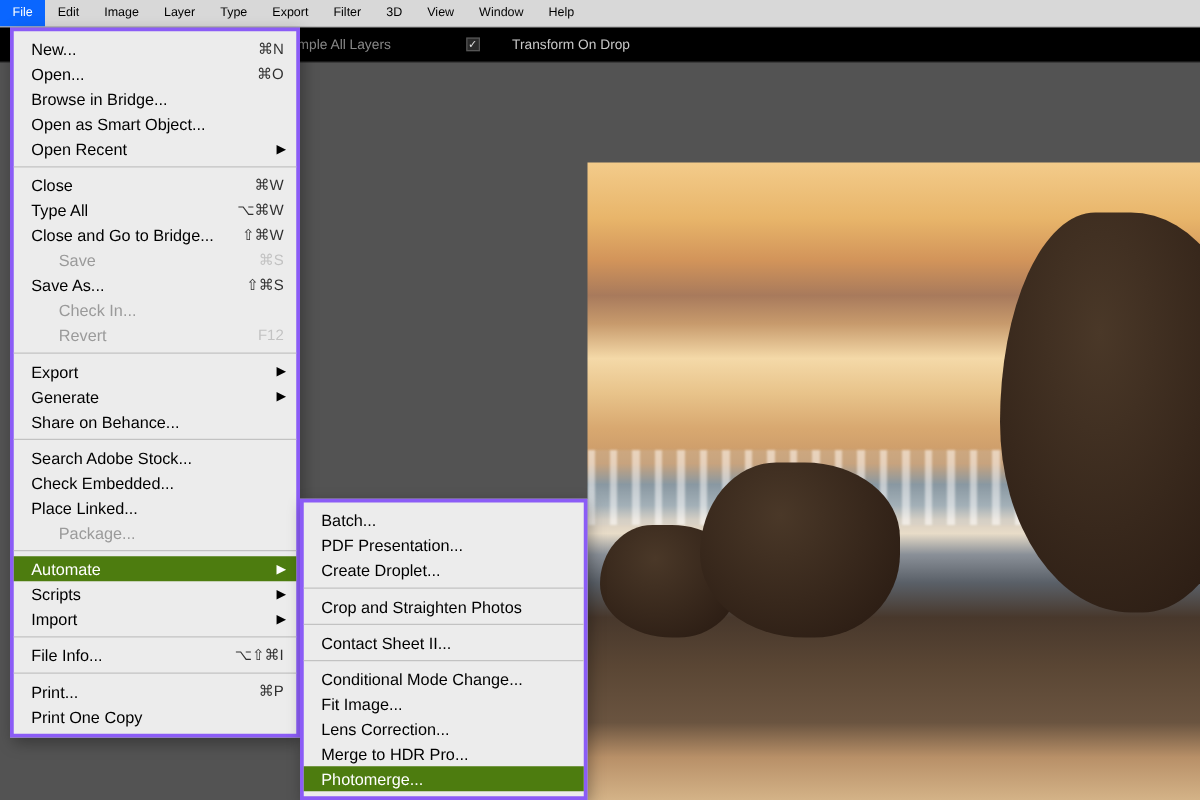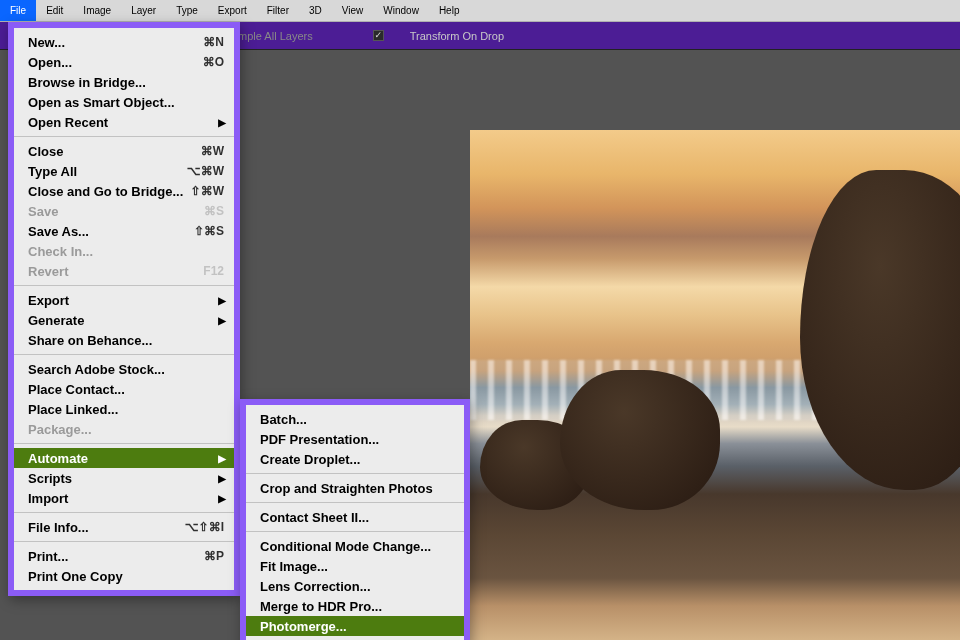--- a/index.html
+++ b/index.html
@@ -4,21 +4,21 @@
 <style>
 * { margin: 0; padding: 0; box-sizing: border-box; font-family: -apple-system, "Helvetica Neue", Arial, sans-serif; }
 body { width: 960px; height: 640px; overflow: hidden; background: #535353; position: relative; }
 
 
 .menubar { height: 22px; background: #d8d8d8; display: flex; align-items: stretch; font-size: 10px; color: #000; border-bottom: 1px solid #b0b0b0; }
 .menubar-item { display: flex; align-items: center; padding: 0 10px; cursor: default; }
 .menubar-item.active { background: #0a66ff; color: #fff; }
 
 
-.optionsbar { height: 28px; background: #4c1d95; display: flex; align-items: center; padding: 0 12px; font-size: 11px; color: #c8c8c8; gap: 26px; border-bottom: 1px solid #222; }
+.optionsbar { height: 28px; background: #000000; display: flex; align-items: center; padding: 0 12px; font-size: 11px; color: #c8c8c8; gap: 26px; border-bottom: 1px solid #222; }
 .opt-numbox { background: #2f2f2f; border: 1px solid #1e1e1e; color: #ddd; padding: 2px 4px; width: 30px; height: 18px; display: inline-flex; align-items: center; justify-content: center; font-size: 11px; }
 .opt-dropdown { background: #2f2f2f; border: 1px solid #1e1e1e; width: 18px; height: 18px; display: inline-flex; align-items: center; justify-content: center; color: #aaa; font-size: 8px; }
 .checkbox { width: 11px; height: 11px; background: #2a2a2a; border: 1px solid #555; display: inline-flex; align-items: center; justify-content: center; color: #ddd; font-size: 9px; line-height: 1; }
 .checkbox.checked::after { content: "✓"; }
 
 
 .canvas-wrap { position: absolute; top: 50px; left: 0; right: 0; bottom: 0; background: #535353; }
 .canvas-image { position: absolute; top: 80px; left: 470px; width: 490px; height: 560px; background:
   linear-gradient(to bottom,
     #f3cb8a 0%, #e8b56a 8%, #d2945a 14%, #a87a5c 19%, #c79a6c 23%,
@@ -29,26 +29,26 @@
     #b89068 85%, #d8b88c 92%, #c8a478 100%);
   overflow: hidden;
 }
 .rock { position: absolute; background: radial-gradient(ellipse at 40% 30%, #4a3828, #261810); border-radius: 40% 50% 45% 55% / 55% 45% 50% 50%; }
 .rock.r1 { right: -40px; top: 40px; width: 200px; height: 320px; }
 .rock.r2 { left: 90px; top: 240px; width: 160px; height: 140px; }
 .rock.r3 { left: 10px; top: 290px; width: 110px; height: 90px; }
 .wave { position: absolute; left: 0; right: 0; top: 230px; height: 60px; background: repeating-linear-gradient(90deg, rgba(255,255,255,0.55) 0 6px, rgba(200,210,215,0.2) 6px 18px); filter: blur(1px); }
 
 
-.menu { position: absolute; background: #ececec; border: 6px solid #8b5cf6; box-shadow: 2px 4px 12px rgba(0,0,0,0.35); font-size: 13px; color: #000; padding: 4px 0; font-weight: bold; }
+.menu { position: absolute; background: #ececec; border: 3px solid #8b5cf6; box-shadow: 2px 4px 12px rgba(0,0,0,0.35); font-size: 13px; color: #000; padding: 4px 0; }
 .menu.file-menu { top: 22px; left: 8px; width: 232px; }
 .menu.automate-menu { top: 399px; left: 240px; width: 230px; }
 .menu-row { display: flex; align-items: center; height: 20px; padding: 0 10px 0 14px; cursor: default; position: relative; }
 .menu-row.highlight { background: #4d7c0f; color: #fff; }
-.menu-row.disabled { color: #9a9a9a; }
+.menu-row.disabled { color: #9a9a9a; margin-left: 22px; }
 .menu-sep { height: 1px; background: #c2c2c2; margin: 4px 0; }
 .mlabel { flex: 1; white-space: nowrap; }
 .mshort { font-size: 12px; color: inherit; opacity: 0.8; letter-spacing: 0; font-family: "Lucida Grande", Arial, sans-serif; }
 .menu-row.disabled .mshort { color: #b8b8b8; }
 .submenu-arrow { position: absolute; right: 8px; font-size: 10px; }
 </style>
 </head>
 <body>
 
 <div class="menubar" id="menubar">
@@ -143,21 +143,21 @@
       <span class="submenu-arrow">▶</span>
     </div>
     <div class="menu-row">
       <span class="mlabel">Share on Behance...</span>
     </div>
     <div class="menu-sep"></div>
     <div class="menu-row">
       <span class="mlabel">Search Adobe Stock...</span>
     </div>
     <div class="menu-row">
-      <span class="mlabel">Place Contact...</span>
+      <span class="mlabel">Check Embedded...</span>
     </div>
     <div class="menu-row">
       <span class="mlabel">Place Linked...</span>
     </div>
     <div class="menu-row disabled">
       <span class="mlabel">Package...</span>
     </div>
     <div class="menu-sep"></div>
     <div class="menu-row highlight">
       <span class="mlabel">Automate</span>

